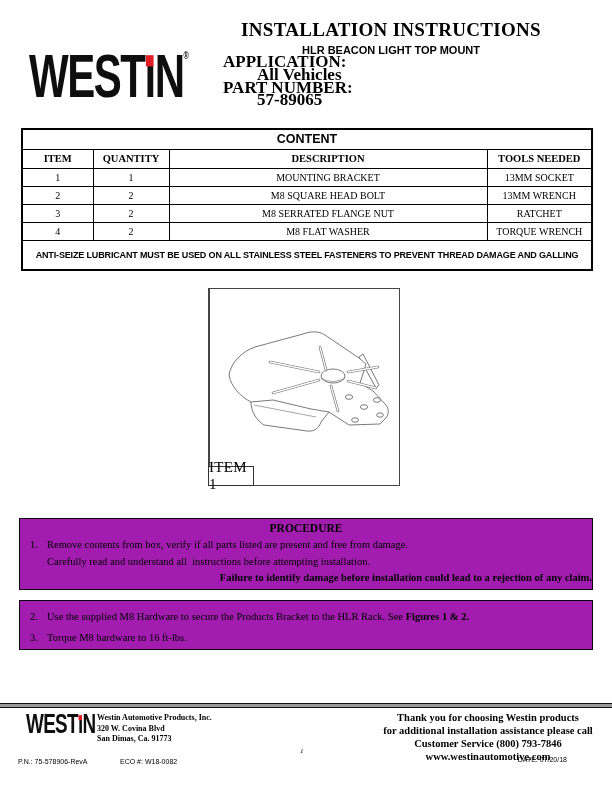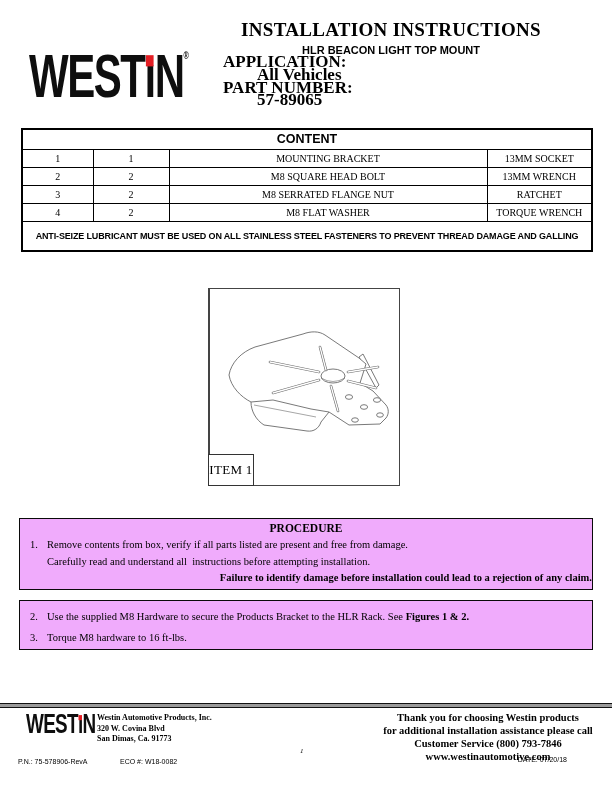--- a/index.html
+++ b/index.html
@@ -36,26 +36,26 @@
   .ct-title th { height:20px; font-family:"Liberation Sans", sans-serif; font-size:12.5px; font-weight:bold; }
   .ct-head th { height:19px; font-size:10.5px; font-weight:bold; }
   .ct-row td { height:18px; font-size:10px; }
   .ct-note td { height:30px; font-family:"Liberation Sans", sans-serif; font-size:9px; font-weight:bold;
                 letter-spacing:-0.15px; white-space:nowrap; overflow:hidden; }
 
   
   .figure-box { position:absolute; left:208px; top:288px; width:192px; height:198px;
                 border:1px solid #444; border-left-width:2px; background:#fff; }
   .figure-box svg { position:absolute; left:0; top:0; }
-  .item-label { position:absolute; left:-2px; bottom:-1px; width:46px; height:32px;
-                border:1px solid #333; background:#fff; font-size:13px;
+  .item-label { position:absolute; left:-2px; bottom:-1px; width:46px; height:20px;
+                border:1px solid #333; background:#fff; font-size:15px;
                 display:flex; align-items:center; justify-content:center; letter-spacing:0.3px; }
 
   
-  .proc-box { position:absolute; left:19px; width:574px; border:1.6px solid #0a0a0a; background:#f0abfc; }
+  .proc-box { position:absolute; left:19px; width:574px; border:1.6px solid #0a0a0a; background:#a21caf; }
   .proc-box1 { top:518px; height:72px; padding-top:3px; }
   .proc-box2 { top:600px; height:50px; padding-top:5px; }
   .proc-title { text-align:center; font-size:11.5px; font-weight:bold; margin-bottom:3px; }
   .proc-line { font-size:10.5px; line-height:16.5px; padding-left:10px; white-space:pre-wrap; }
   .proc-box2 .proc-line { line-height:21px; }
   .pnum { display:inline-block; width:17px; }
   .cont { padding-left:27px; }
   .b { font-weight:bold;text-align:right; }
 
   
@@ -91,20 +91,26 @@
     <colgroup>
         <col style="width:71px">
         <col style="width:76px">
         <col style="width:318px">
         <col style="width:105px">
       </colgroup>
     <tbody>
         <tr class="ct-title">
           <th colspan="4">CONTENT</th>
         </tr>
+    <tr class="ct-head">
+      <th>ITEM</th>
+      <th>QUANTITY</th>
+      <th>DESCRIPTION</th>
+      <th>TOOLS NEEDED</th>
+    </tr>
     <tr class="ct-row">
       <td>1</td>
       <td>1</td>
       <td>MOUNTING BRACKET</td>
       <td>13MM SOCKET</td>
     </tr>
     <tr class="ct-row">
       <td>2</td>
       <td>2</td>
       <td>M8 SQUARE HEAD BOLT</td>

